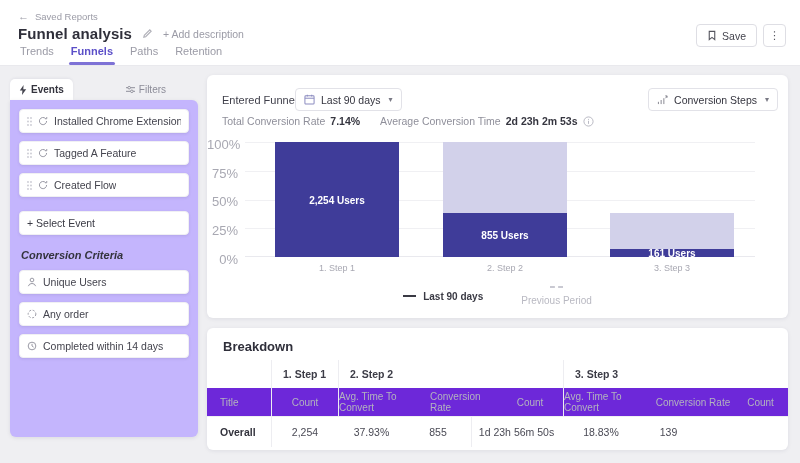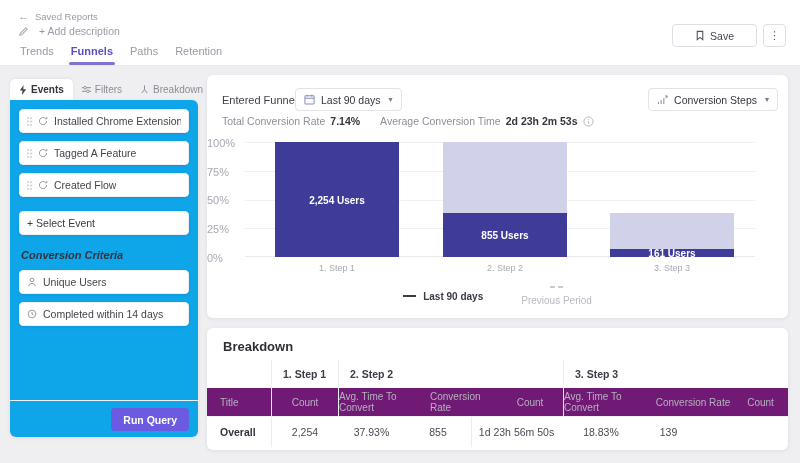--- a/index.html
+++ b/index.html
@@ -14,40 +14,40 @@
   .back-link { position:absolute; left:18px; top:10px; display:flex; align-items:center; gap:6px;
     font-size:9.5px; color:#9B9BA6; cursor:pointer; background:none; border:none;
     font-family:inherit; }
   .back-arrow { font-size:11px; color:#9B9BA6; }
   .title-row { position:absolute; left:18px; top:25px; display:flex; align-items:center; gap:10px; }
   .page-title { font-size:15px; font-weight:700; color:#2F2F3A; letter-spacing:.1px; }
   .edit-btn { background:none; border:none; cursor:pointer; display:flex; align-items:center; }
   .add-desc { background:none; border:none; font-family:inherit; font-size:10.5px;
     color:#9B9BA6; cursor:pointer; }
   .header-actions { position:absolute; right:14px; top:24px; display:flex; gap:6px; }
-  .save-btn { display:flex; align-items:center; gap:5px; height:23px; padding:0 22px;
+  .save-btn { display:flex; align-items:center; gap:5px; height:23px; padding:0 10px;
     background:#fff; border:1px solid #DEDEE4; border-radius:4px; font-family:inherit;
     font-size:10.5px; color:#44444E; cursor:pointer; }
   .kebab-btn { width:23px; height:23px; background:#fff; border:1px solid #DEDEE4;
     border-radius:4px; cursor:pointer; color:#55555E; font-size:11px; line-height:1; }
   .top-tabs { position:absolute; left:18px; bottom:0; display:flex; gap:13px; }
   .top-tab { position:relative; padding:6px 2px 8px; font-size:11px; color:#9B9BA6;
     background:none; border:none; font-family:inherit; cursor:pointer; }
   .top-tab.active { color:#5B4FC8; font-weight:700; }
   .top-tab.active::after { content:""; position:absolute; left:0; right:0; bottom:0;
     height:3px; border-radius:2px; background:#7E72D6; }
   
-  .side-tabs { position:absolute; left:10px; top:79px; display:flex; }
+  .side-tabs { position:absolute; left:10px; top:79px; display:flex;gap:44px; }
   .side-tab { display:flex; align-items:center; gap:4px; padding:0 9px; height:21px;
     font-size:10px; color:#8C8C98; background:none; border:none; font-family:inherit;
     cursor:pointer; border-radius:5px 5px 0 0; }
   .side-tab.active { background:#fff; color:#33333D; font-weight:700;
     box-shadow:0 -1px 3px rgba(25,25,60,.06); }
   .sidebar-panel { position:absolute; left:10px; top:100px; width:188px; height:337px;
-    background:#0ea5e9; border-radius:0 6px 6px 6px; box-shadow:0 1px 4px rgba(25,25,60,.09); }
+    background:#c4b5fd; border-radius:0 6px 6px 6px; box-shadow:0 1px 4px rgba(25,25,60,.09); }
   .side-content { padding:9px 9px 0; }
   .event-card { display:flex; align-items:center; gap:6px; height:24px; padding:0 7px;
     margin-bottom:8px; background:#fff; border:1px solid #F0F0F3; border-radius:4px;
     box-shadow:0 1px 3px rgba(30,30,60,.10); font-size:10.5px; color:#44444E; cursor:pointer; }
   .event-card .card-label { white-space:nowrap; overflow:hidden; }
   .select-event { margin-top:14px; color:#3A3A44; }
   .criteria-title { margin:14px 2px 9px; font-size:11px; font-weight:700; color:#33333D;font-style:italic; }
   .side-footer { position:absolute; left:0; right:0; bottom:0; height:37px;
     border-top:1px solid #EFEFF2; }
   .run-query { position:absolute; right:9px; top:7px; height:23px; padding:0 12px;
@@ -63,21 +63,21 @@
   .date-dropdown { left:88px; top:13px; }
   .view-dropdown { right:10px; top:13px; }
   .caret { font-size:8px; color:#7A7A85; margin-left:2px; }
   .stats-row { position:absolute; left:15px; top:40px; display:flex; align-items:center;
     gap:5px; font-size:10.5px; color:#8F8F9A; }
   .stat-value { font-weight:700; color:#35353F; }
   .stat-gap { width:10px; }
   .plot { position:absolute; left:38px; top:67px; width:510px; height:115px; }
   .gridline { position:absolute; left:0; right:0; height:1px; background:#F0F0F3; }
   .gridline.base { background:#E9E9EE; }
-  .ytick { position:absolute; left:0; width:31px; text-align:left; font-size:11px;
+  .ytick { position:absolute; left:0; width:31px; text-align:right; font-size:13px;
     color:#A8A8B2; }
   .bar { position:absolute; bottom:0; width:124px; height:100%; cursor:pointer; }
   .bar-light { position:absolute; bottom:0; left:0; right:0; background:#D2D1EA; }
   .bar-dark { position:absolute; bottom:0; left:0; right:0; background:#3F3C99; }
   .bar-users { position:absolute; left:0; right:0; text-align:center; font-size:10px;
     font-weight:700; color:#fff; }
   .xtick { position:absolute; top:188px; width:124px; text-align:center; font-size:9px;
     color:#A8A8B2; }
   .legend { position:absolute; left:0; right:0; top:211px; display:flex;
     justify-content:center; gap:38px; }
@@ -94,41 +94,42 @@
   .breakdown-title { position:absolute; left:16px; top:11px; font-size:13px; font-weight:700;
     color:#2F2F3A; }
   .bk-table { position:absolute; left:0; top:32px; width:581px; }
   .bk-row { display:flex; }
   .bk-cell { flex:none; display:flex; align-items:center; justify-content:center;
     height:28px; font-size:10px; }
   .bk-cell.left { justify-content:flex-start; padding-left:13px; }
   .sep { border-left:1px solid #EDEDF1; }
   .group-row .bk-cell { font-size:10.5px; font-weight:700; color:#3C3C46;
     justify-content:flex-start; padding-left:11px; }
-  .head-row { background:#701a75; }
+  .head-row { background:#6d28d9; }
   .head-row .bk-cell { color:#B3B3BE; }
   .data-row { border-top:1px solid #F0F0F3; cursor:pointer; }
   .data-row .bk-cell { height:30px; color:#4A4A55; font-size:10.5px; }
   .data-row .row-title { font-weight:700; color:#33333D; }
   .w0{width:64px}.w1{width:67px}.w2{width:92px}.w3{width:67px}.w4{width:66px}
   .w5{width:90px}.w6{width:80px}.w7{width:55px}
   .g1{width:67px}.g2{width:225px}.g3{width:225px}
   svg { display:block; }
 </style>
 </head>
 <body>
 
 <div class="page">
 
   <div class="app-header">
     <button class="back-link">
       <span class="back-arrow">←</span>
       <span>Saved Reports</span>
     </button>
     <div class="title-row">
+      <span class="page-title">Funnel analysis</span>
       <button class="edit-btn">
         <span>
           <svg width="11" height="11" viewBox="0 0 12 12" fill="none" stroke="#B0B0B8" stroke-width="1.2">
             <path d="M2 10 L2.5 8 L8.5 2 L10 3.5 L4 9.5 Z"></path>
           </svg>
         </span>
       </button>
       <button class="add-desc">+ Add description</button>
     </div>
     <div class="header-actions">
@@ -255,31 +256,36 @@
           <svg width="10" height="10" viewBox="0 0 12 12" fill="none" stroke="#9A9AA5" stroke-width="1.2">
             <circle cx="6" cy="3.6" r="2.2"></circle>
               <path d="M1.6 11 a4.6 4.6 0 0 1 8.8 0"></path>
           </svg>
         </span>
         <span class="card-label">Unique Users</span>
       </div>
       <div class="event-card">
         <span>
           <svg width="10" height="10" viewBox="0 0 12 12" fill="none" stroke="#9A9AA5" stroke-width="1.2">
+            <circle cx="6" cy="6" r="4.6" stroke-dasharray="2.4 2"></circle>
+          </svg>
+        </span>
+        <span class="card-label">Any order</span>
+      </div>
+      <div class="event-card">
+        <span>
+          <svg width="10" height="10" viewBox="0 0 12 12" fill="none" stroke="#9A9AA5" stroke-width="1.2">
             <circle cx="6" cy="6" r="4.6"></circle>
               <path d="M6 3.4 V6 L8 7.4"></path>
           </svg>
         </span>
         <span class="card-label">Completed within 14 days</span>
       </div>
     </div>
 
-    <div class="side-footer">
-      <button class="run-query">Run Query</button>
-    </div>
   </div>
 
   <div class="chart-panel">
     <span class="entered-label">Entered Funnel</span>
 
     <button class="dropdown date-dropdown">
       <span>
         <svg width="11" height="11" viewBox="0 0 12 12" fill="none" stroke="#8C8CC0" stroke-width="1.1">
           <rect x="1" y="2" width="10" height="9" rx="1"></rect>
             <line x1="1" y1="4.6" x2="11" y2="4.6"></line>

